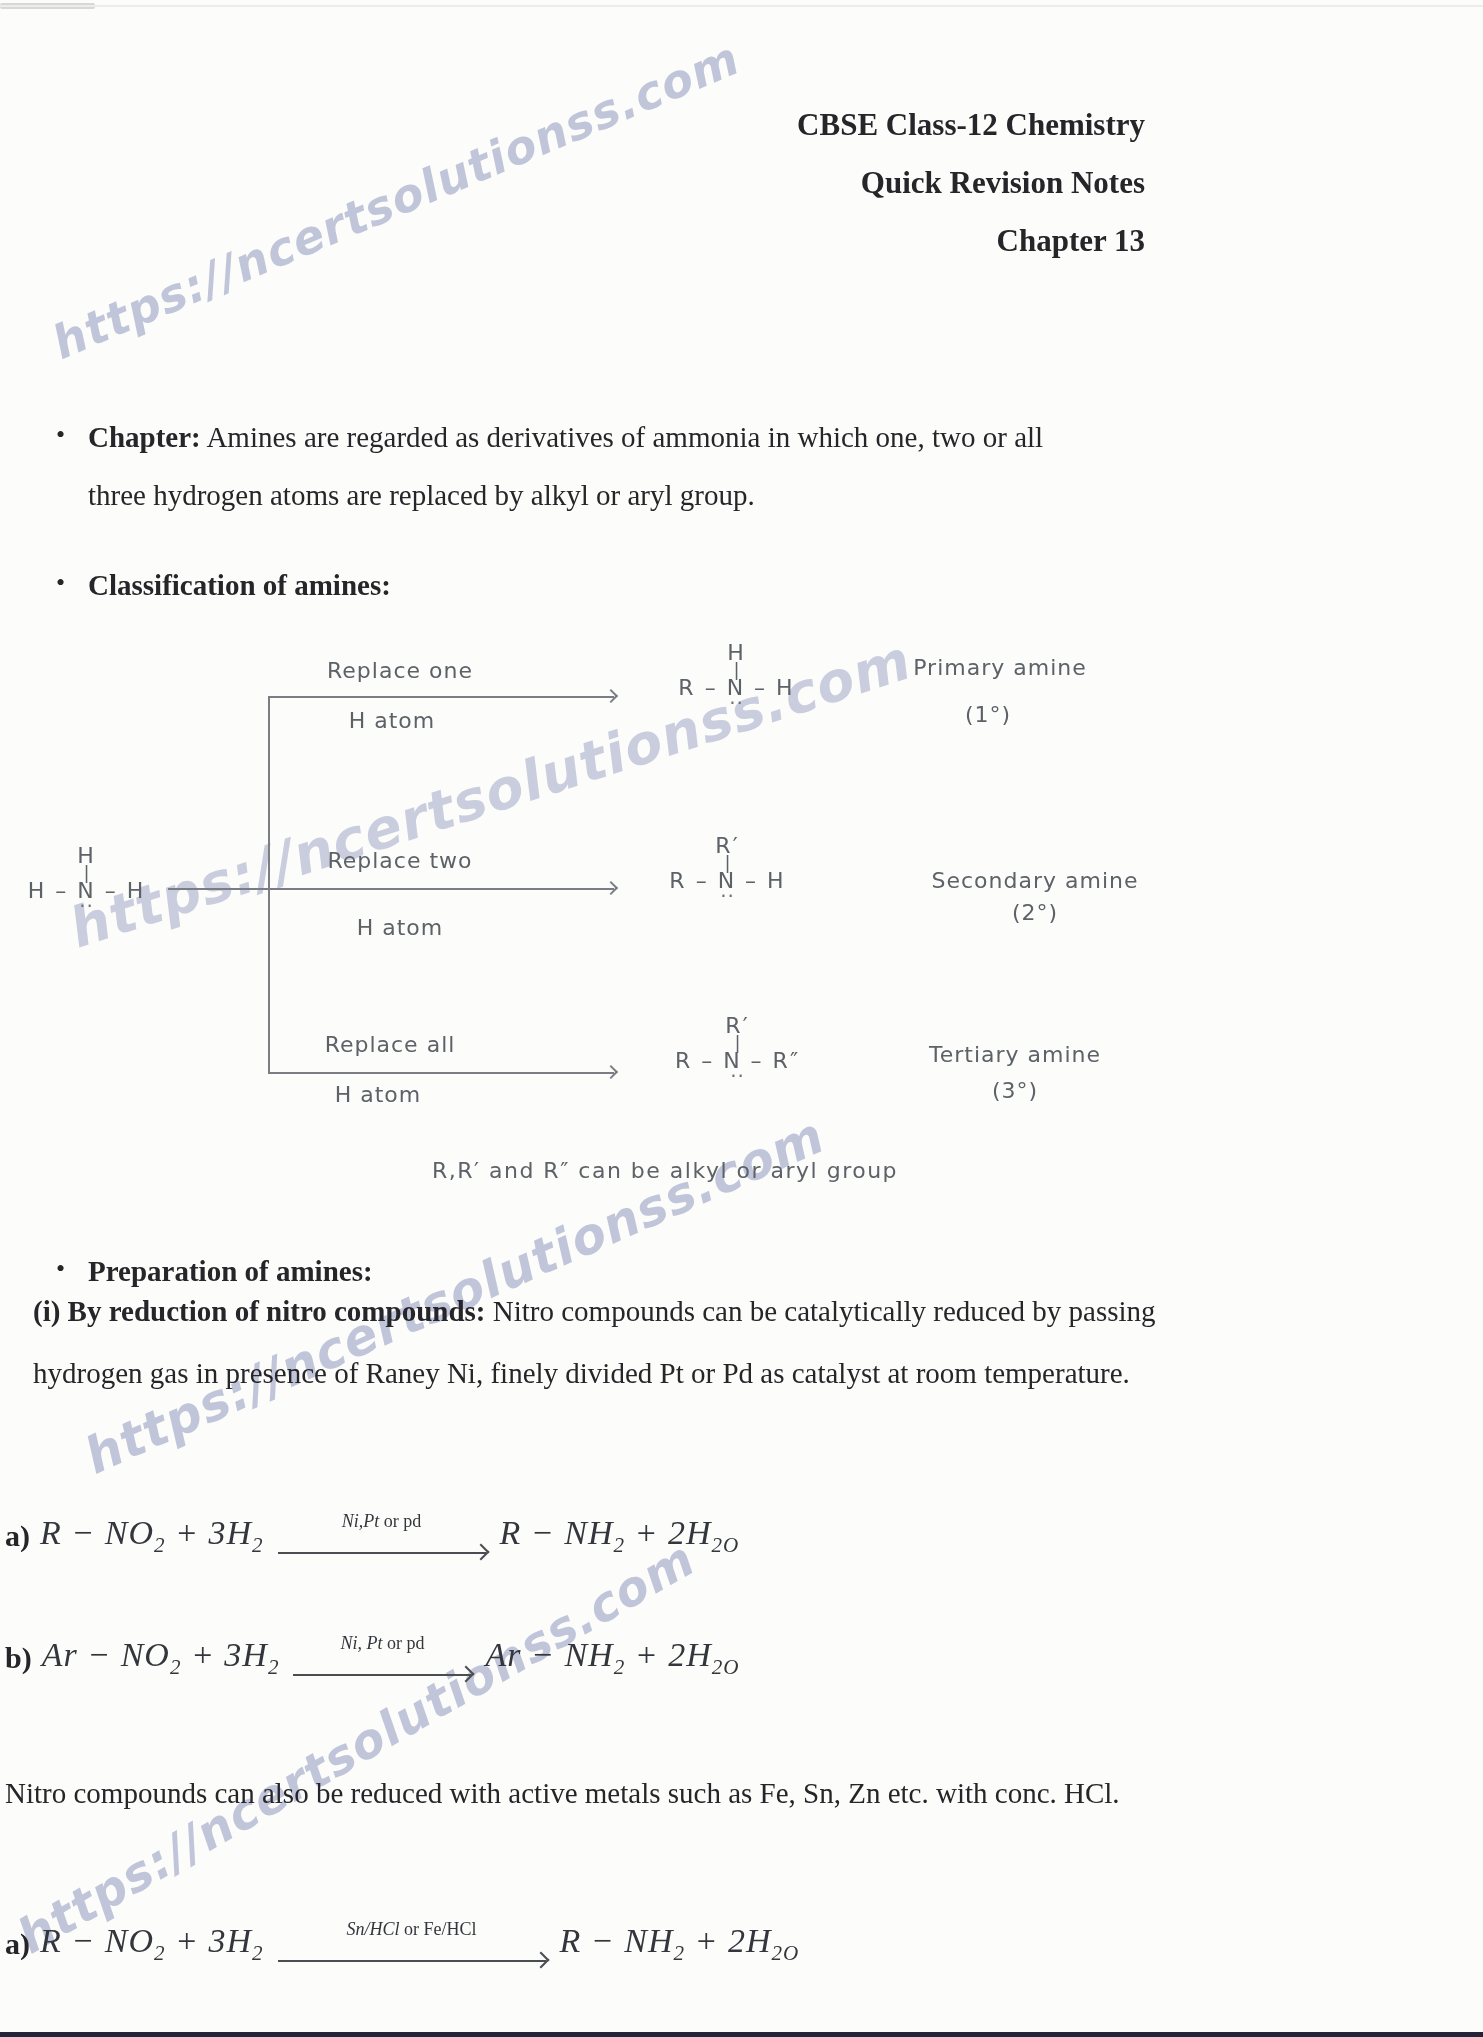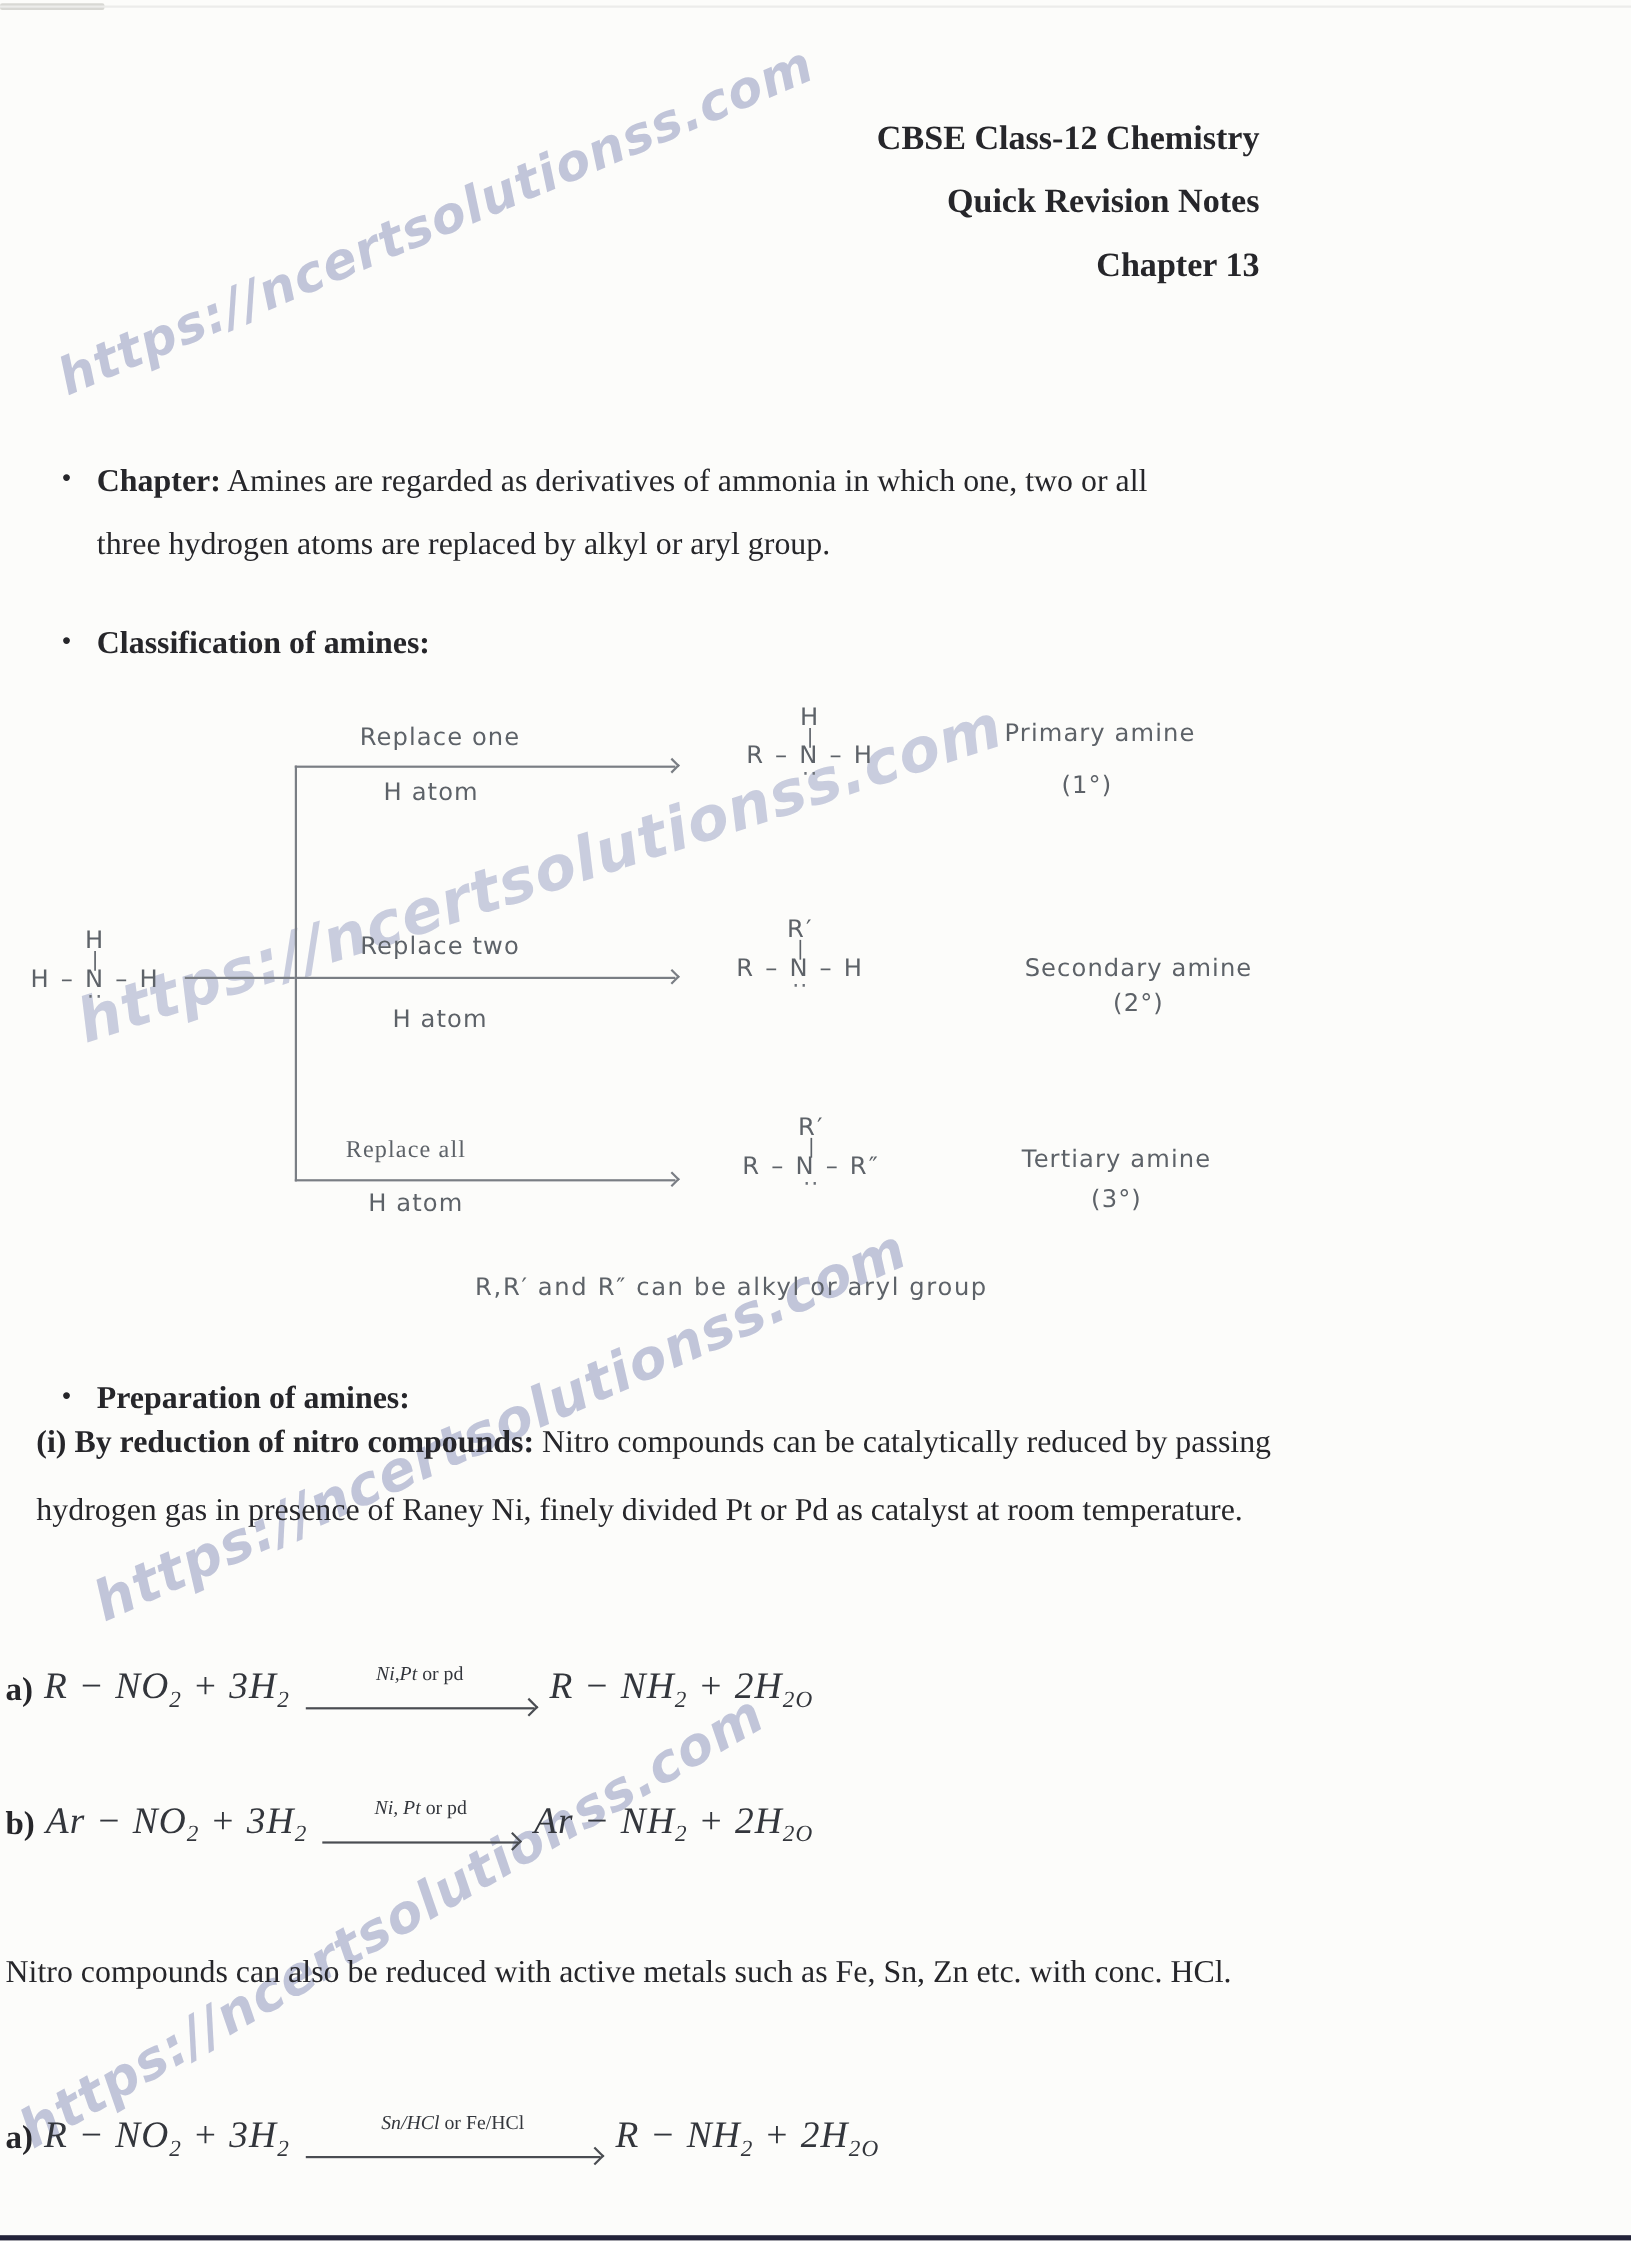--- a/index.html
+++ b/index.html
@@ -141,21 +141,21 @@
     <div class="mol" style="left:645px;top:205px;width:165px;">
       <span>R′</span>
       <span class="bond">|</span>
       <span>R – N – H</span>
       <span class="lone">··</span>
     </div>
     <div class="dg-label" style="left:1035px;top:238px;">Secondary amine</div>
     <div class="dg-label" style="left:1035px;top:270px;">(2°)</div>
 
     <div class="dg-arrow" style="left:268px;top:442px;width:346px;"></div>
-    <div class="dg-label" style="left:369px;top:402px;font-family:Liberation Serif, serif;">Replace all</div>
+    <div class="dg-label" style="left:390px;top:402px;">Replace all</div>
     <div class="dg-label" style="left:378px;top:452px;">H atom</div>
     <div class="mol" style="left:645px;top:385px;width:185px;">
       <span>R′</span>
       <span class="bond">|</span>
       <span>R – N – R″</span>
       <span class="lone">··</span>
     </div>
     <div class="dg-label" style="left:1015px;top:412px;">Tertiary amine</div>
     <div class="dg-label" style="left:1015px;top:448px;">(3°)</div>
 

